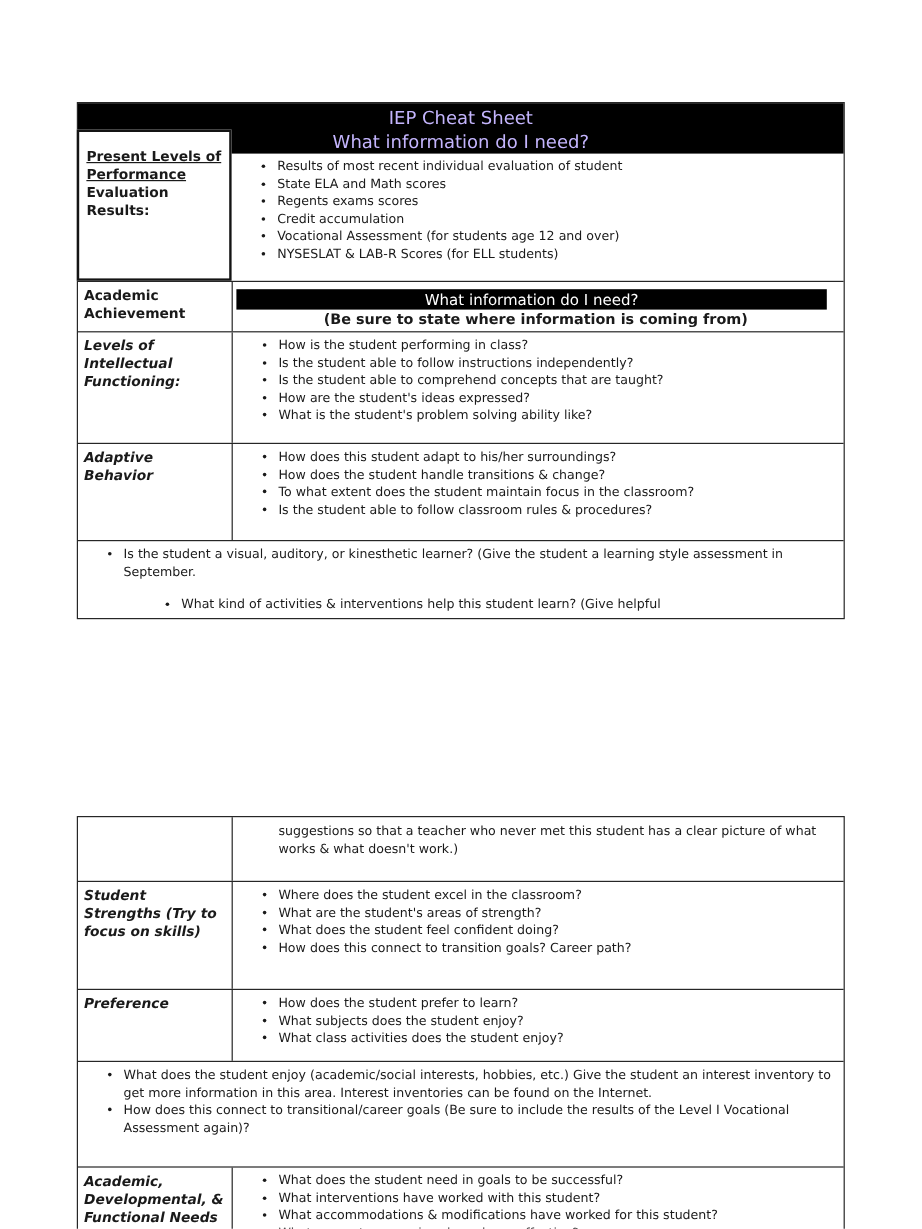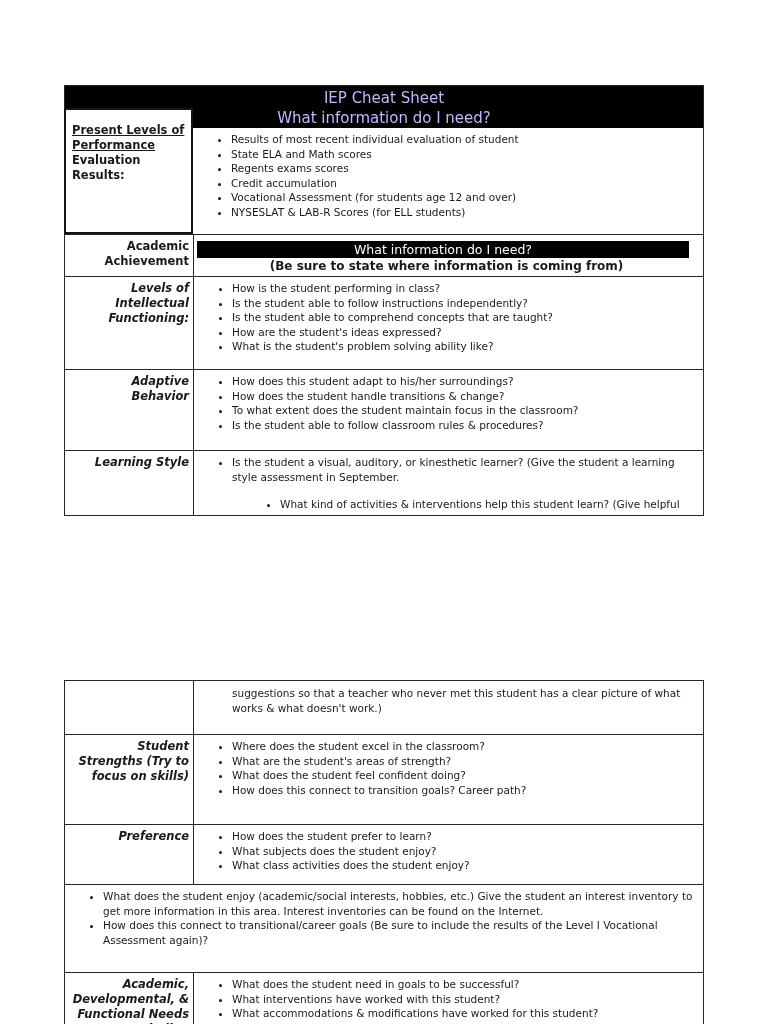--- a/index.html
+++ b/index.html
@@ -18,21 +18,21 @@
   .thead{
     background:#000;color:#c4b5fd;height:42px;box-sizing:border-box;
     text-align:center;font-size:15px;line-height:20px;padding-top:2px;
     position:relative;z-index:1;
   }
   
   .row{display:flex;border-top:1px solid #262626;position:relative;align-items:stretch;}
   .row.nt{border-top:none;}
   .cl{
     width:129px;box-sizing:border-box;border-right:1px solid #262626;
-    padding:4px 4px 3px 5px;font-size:11.5px;font-weight:bold;line-height:15px;text-align:right;
+    padding:4px 4px 3px 5px;font-size:11.5px;font-weight:bold;line-height:15px;
   }
   .cr{flex:1;box-sizing:border-box;padding:3px 4px 3px 0;font-size:10.5px;line-height:14.6px;min-width:0;}
   .bi{font-style:italic;}
   .u{text-decoration:underline;}
   
   .overlap{
     width:129px;box-sizing:border-box;margin-top:-20px;margin-left:-1px;
     background:#fff;border:2px solid #141414;z-index:2;position:relative;
     padding:13px 4px 3px 6px;font-size:11.5px;font-weight:bold;line-height:15px;
   }
@@ -108,21 +108,20 @@
         <ul class="b">
             <li>How does this student adapt to his/her surroundings?</li>
             <li>How does the student handle transitions &amp; change?</li>
             <li>To what extent does the student maintain focus in the classroom?</li>
             <li>Is the student able to follow classroom rules &amp; procedures?</li>
           </ul>
       </div>
     </div>
 
     <div class="row r5">
-      <div class="cl bi">Learning Style</div>
       <div class="cr">
         <ul class="b gap">
             <li>Is the student a visual, auditory, or kinesthetic learner? (Give the student a learning style assessment in September.</li>
             <li>What kind of activities &amp; interventions help this student learn? (Give helpful</li>
           </ul>
       </div>
     </div>
 
   </div>
 

